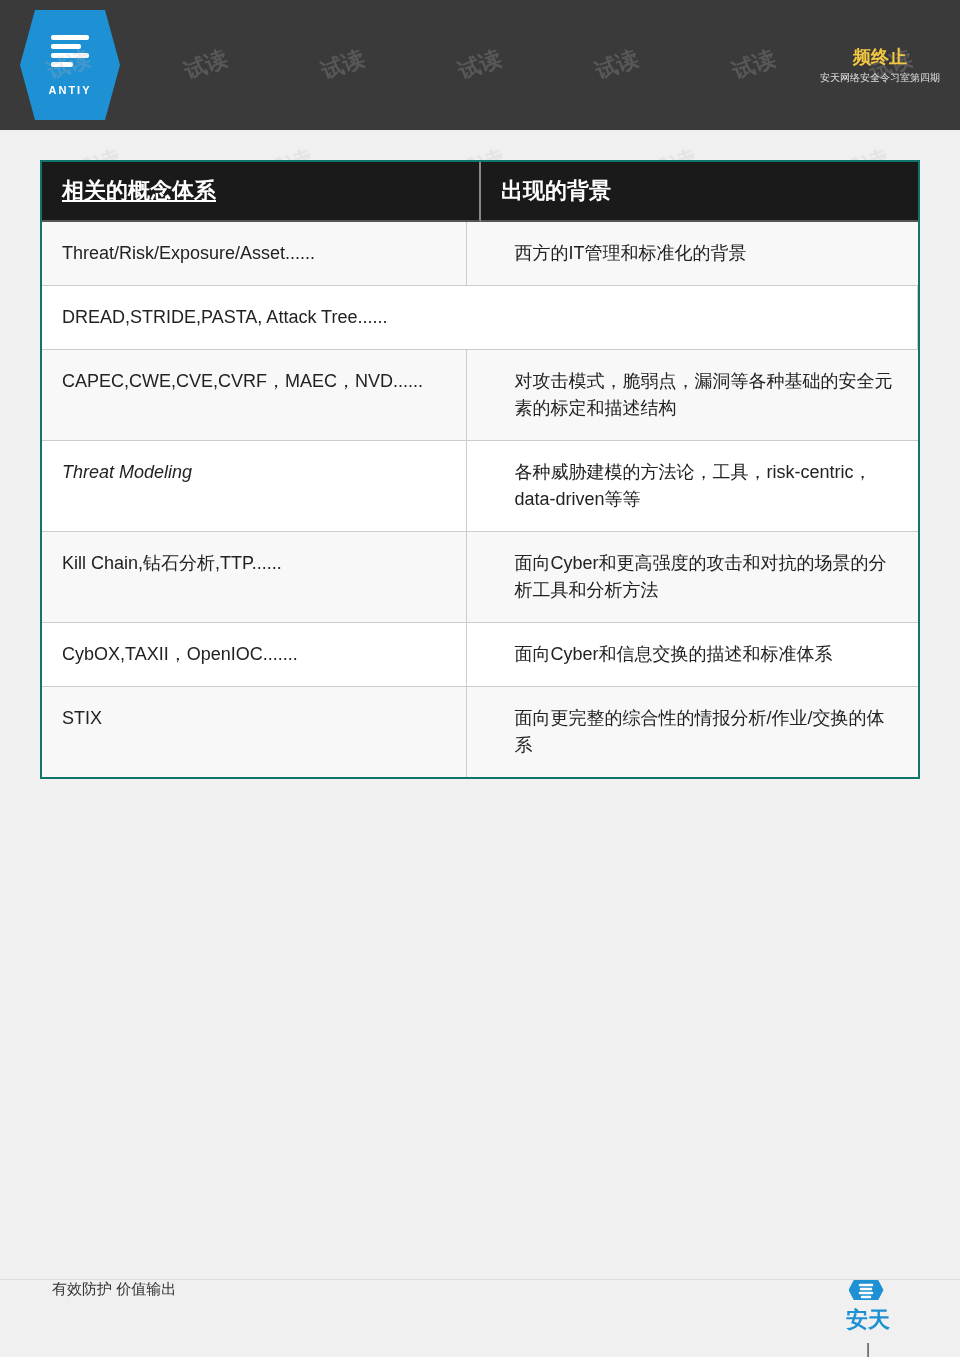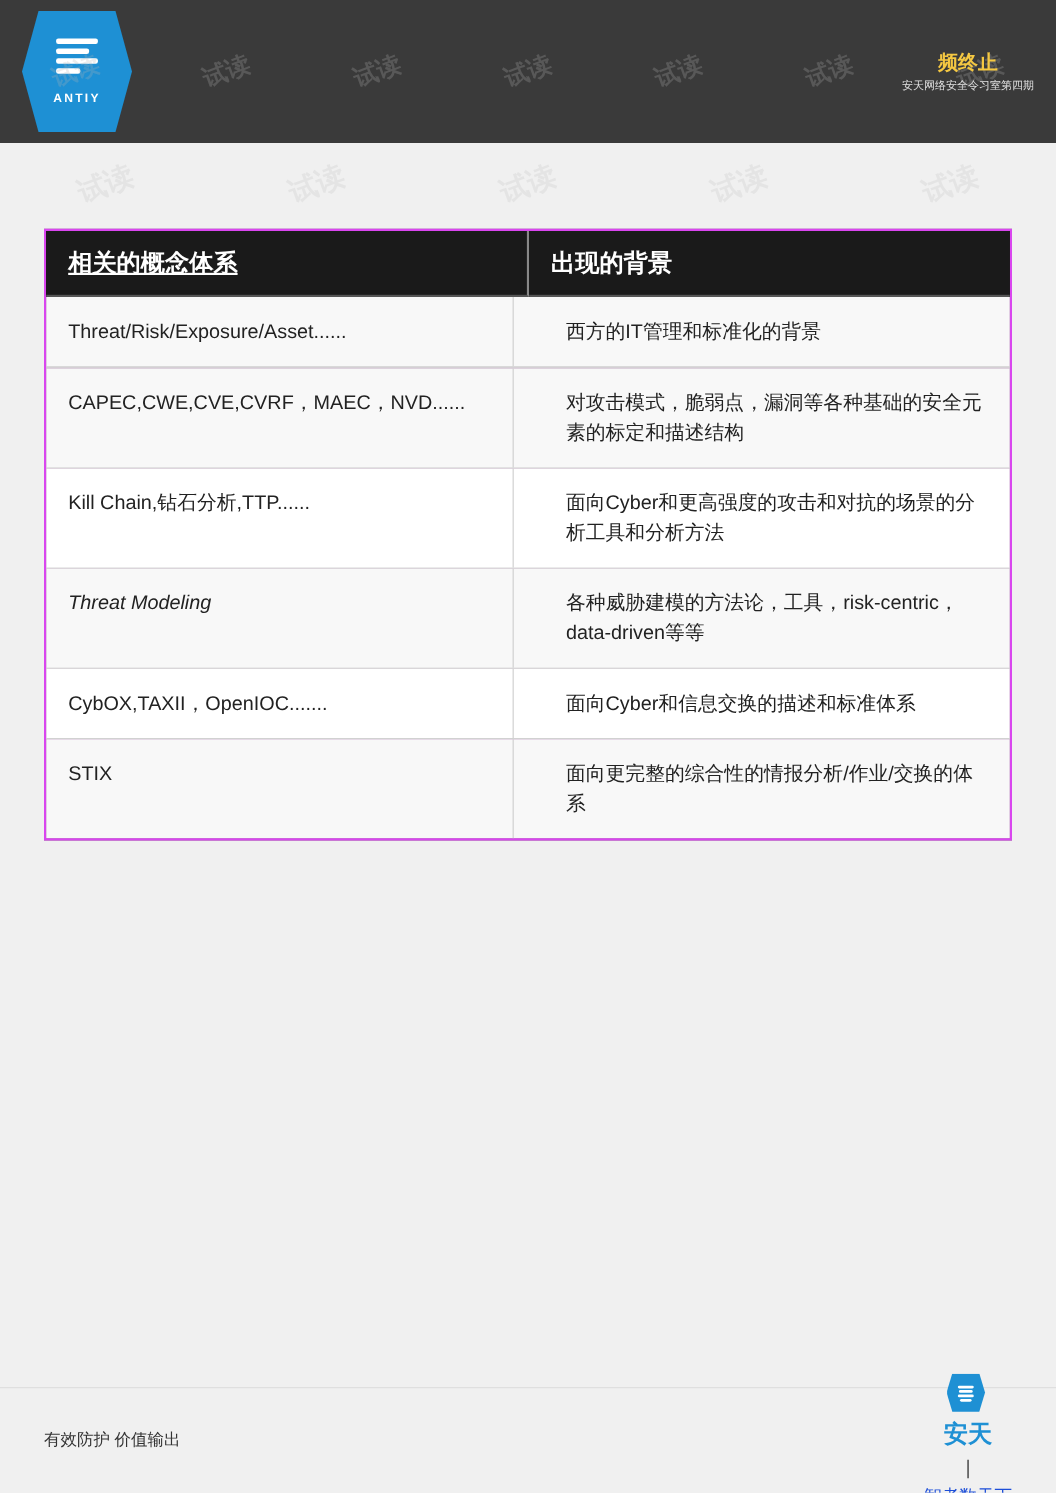--- a/index.html
+++ b/index.html
@@ -130,23 +130,22 @@
       position: absolute;
       top: 160px;
       left: 40px;
       right: 40px;
       bottom: 120px;
       z-index: 2;
     }
 
     .table-wrapper {
       width: 100%;
-      border: 2px solid #d946ef;
-      background: #701a75;
-      margin-top: 48px;
+      border: 2px solid #0f766e;
+      background: #5eead4;
     }
 
     
     .table-header {
       display: flex;
       background: #1a1a1a;
     }
 
     .th-left, .th-right {
       flex: 1;
@@ -204,26 +203,25 @@
     .table-row:nth-child(odd) {
       background: #ffffff;
     }
 
     
     .footer {
       position: absolute;
       bottom: 0;
       left: 0;
       right: 0;
-      height: 96px;
+      height: 78px;
       background: #f0f0f0;
       display: flex;
-      align-items: center;
       justify-content: space-between;
-      padding: 0 40px;
+      padding: 0 52px;
       border-top: 1px solid #ddd;
       z-index: 2;
     }
 
     .footer-left {
       color: #333;
       font-size: 15px;
       font-family: 'Microsoft YaHei', sans-serif;
     }
 
@@ -340,35 +338,36 @@
       <div class="th-left">相关的概念体系</div>
       <div class="th-right">出现的背景</div>
     </div>
 
     <div class="table-row">
       <div class="cell-left">Threat/Risk/Exposure/Asset......</div>
       <div class="cell-right">西方的IT管理和标准化的背景</div>
     </div>
 
     <div class="table-row">
+      <div class="cell-left">DREAD,STRIDE,PASTA, Attack Tree......</div>
     </div>
 
     <div class="table-row">
       <div class="cell-left">CAPEC,CWE,CVE,CVRF，MAEC，NVD......</div>
       <div class="cell-right">对攻击模式，脆弱点，漏洞等各种基础的安全元素的标定和描述结构</div>
     </div>
 
     <div class="table-row">
+      <div class="cell-left" style="font-style: italic;">Threat Modeling</div>
+      <div class="cell-right">各种威胁建模的方法论，工具，risk-centric，data-driven等等</div>
+    </div>
+
+    <div class="table-row">
       <div class="cell-left">Kill Chain,钻石分析,TTP......</div>
       <div class="cell-right">面向Cyber和更高强度的攻击和对抗的场景的分析工具和分析方法</div>
-    </div>
-
-    <div class="table-row">
-      <div class="cell-left" style="font-style: italic;">Threat Modeling</div>
-      <div class="cell-right">各种威胁建模的方法论，工具，risk-centric，data-driven等等</div>
     </div>
 
     <div class="table-row">
       <div class="cell-left">CybOX,TAXII，OpenIOC.......</div>
       <div class="cell-right">面向Cyber和信息交换的描述和标准体系</div>
     </div>
 
     <div class="table-row">
       <div class="cell-left">STIX</div>
       <div class="cell-right">面向更完整的综合性的情报分析/作业/交换的体系</div>

